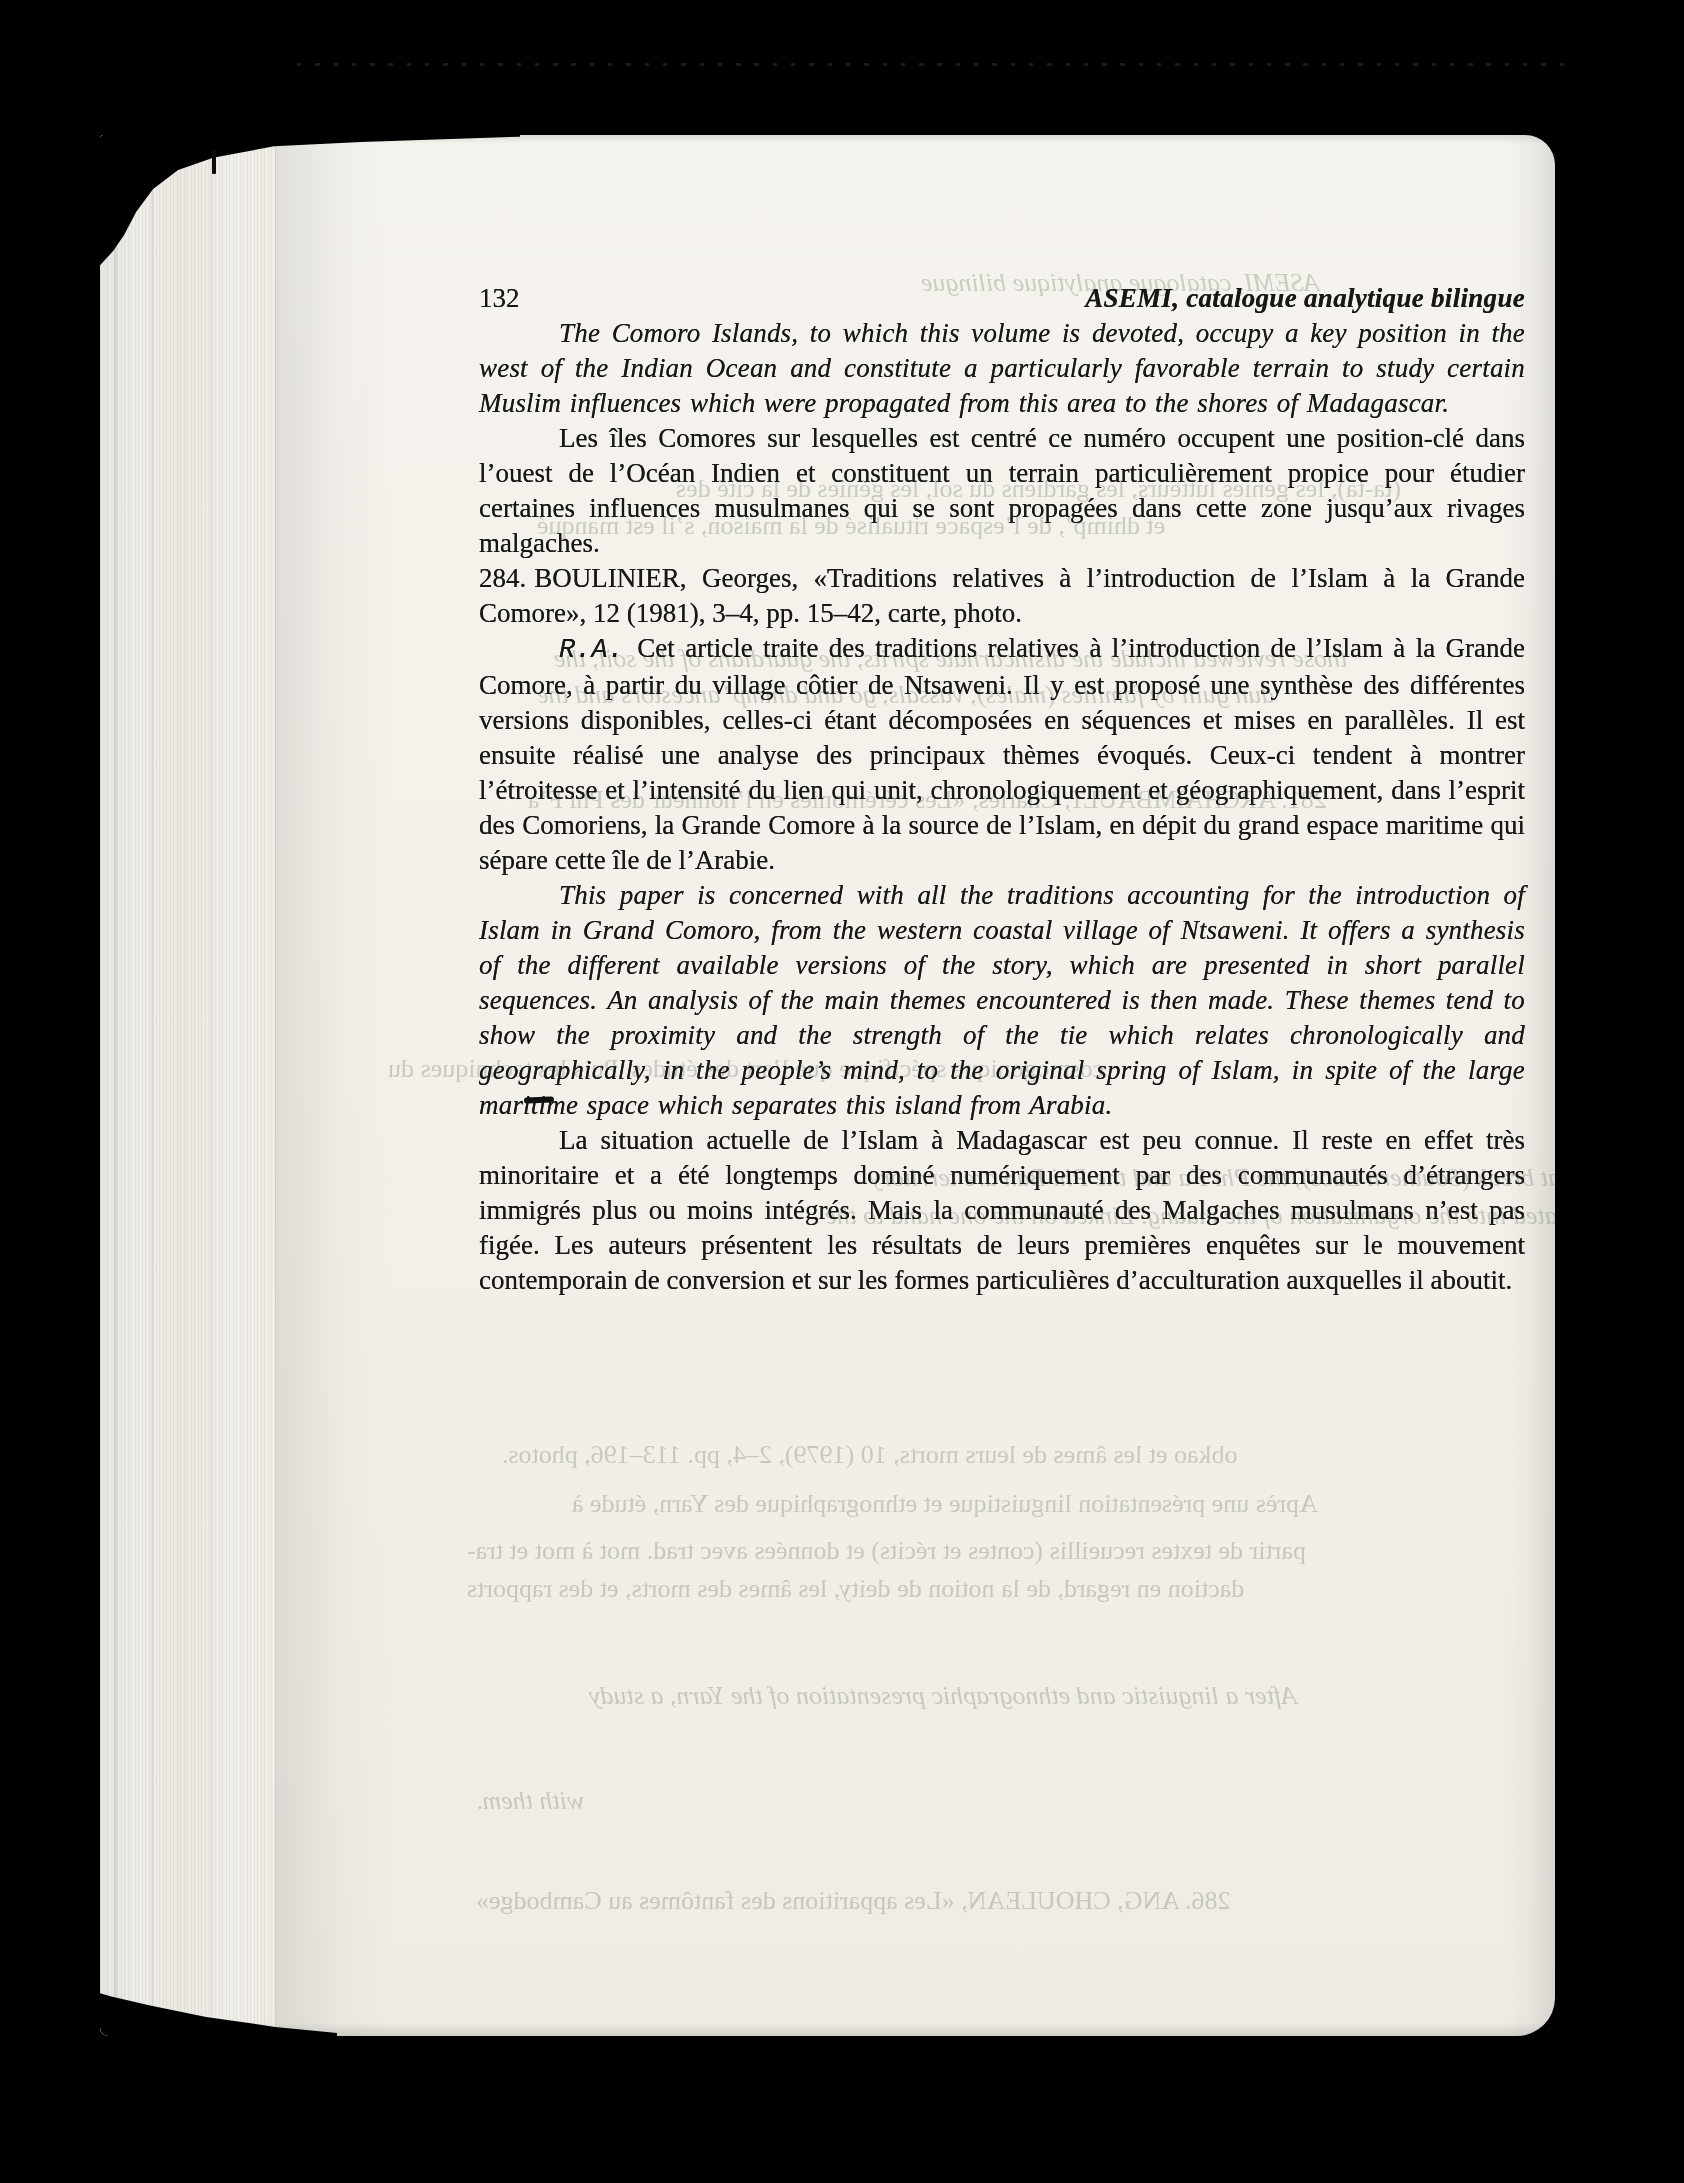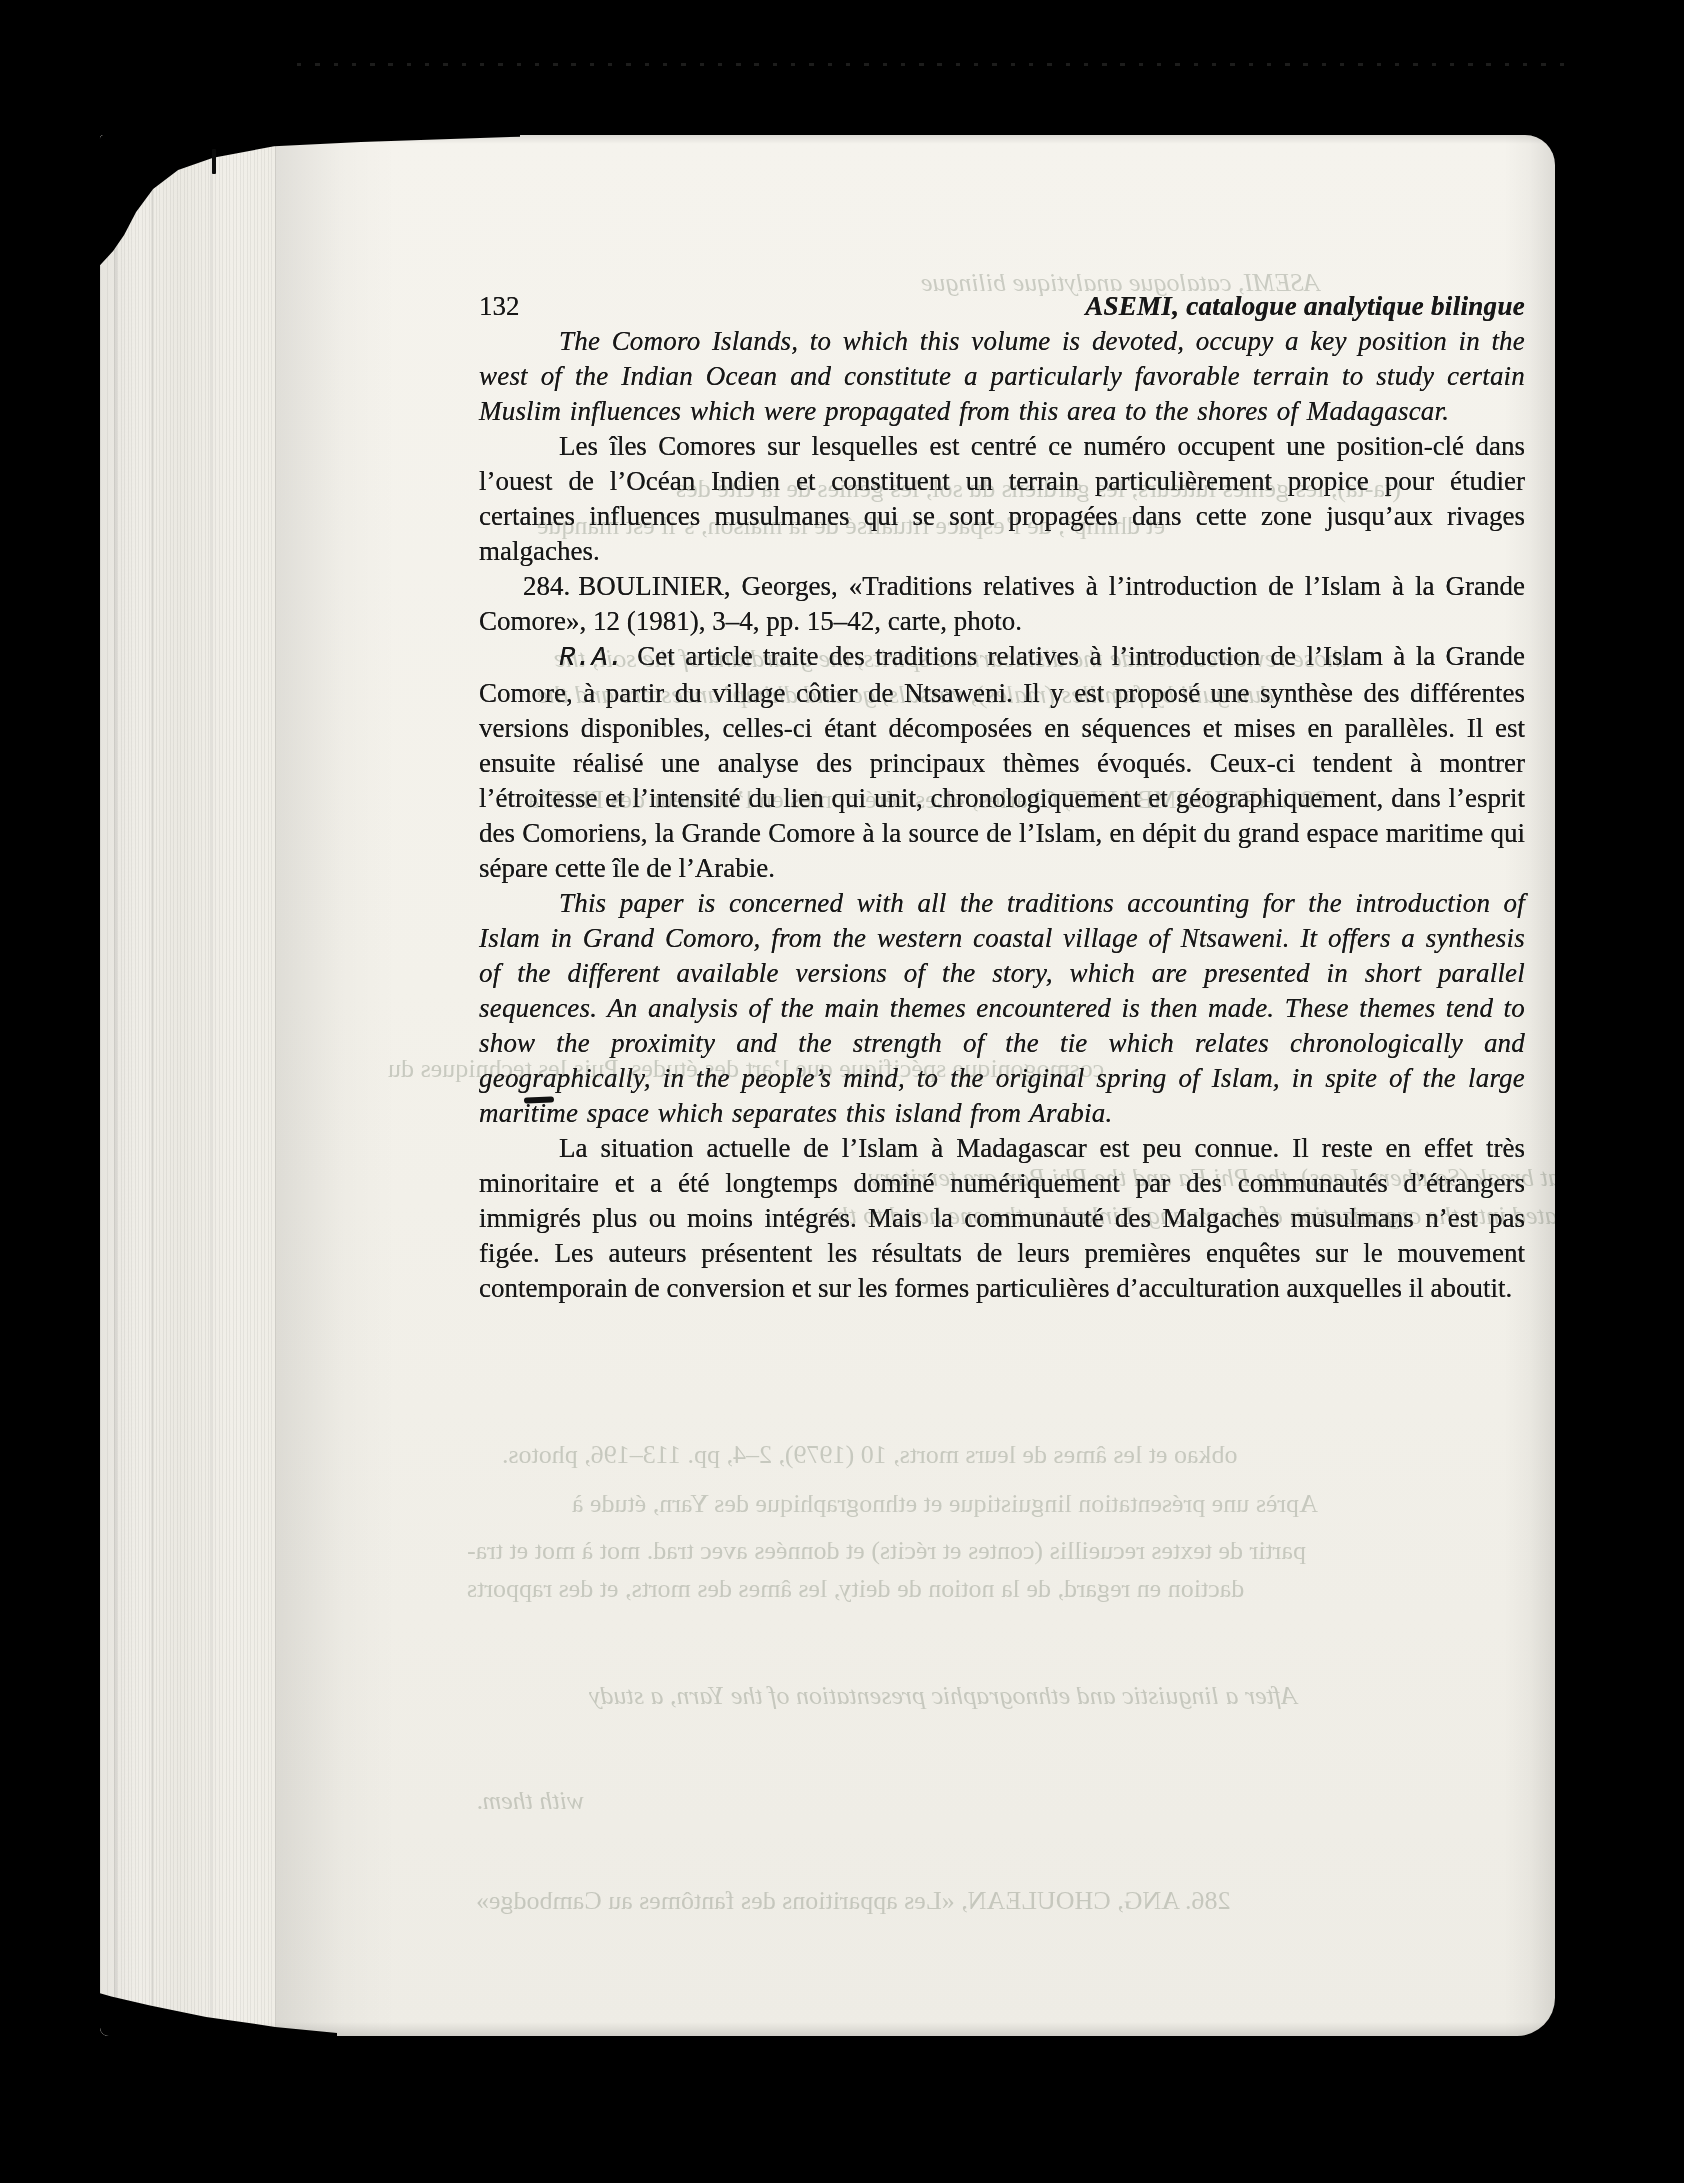--- a/index.html
+++ b/index.html
@@ -107,32 +107,32 @@
   .g9  { left: 402px;  top: 1303px; }
   .g10 { left: 472px;  top: 1352px; }
   .g11 { left: 367px;  top: 1399px; }
   .g12 { left: 367px;  top: 1437px; }
   .g13 { left: 489px;  top: 1544px; }
   .g14 { left: 376px;  top: 1649px; }
   .g15 { left: 376px;  top: 1749px; }
 
   
   .content {
-    position: absolute; left: 379px; top: 154px; width: 1046px; z-index: 3;
+    position: absolute; left: 379px; top: 146px; width: 1046px; z-index: 3;
     color: #171717; font-size: 27px; line-height: 35px;
     text-shadow: 0 0 0.4px rgba(23,23,23,0.85);
   }
   .header-row { display: flex; justify-content: space-between; align-items: baseline; }
   .running-title { font-style: italic; font-weight: bold; letter-spacing: 0.3px; }
 
   .content p { margin: 0; text-align: justify; }
   .indent { text-indent: 80px; }
   .english { font-style: italic; letter-spacing: 0.2px; word-spacing: 1.7px; }
   .cite { text-align: justify; }
-  .num { margin-right: 0.30em; margin-left: 44px; }
+  .num { margin-right: 0.30em; }
   .ra-label { font-style: italic; margin-right: 0.50em; font-family: Liberation Mono, monospace; }
 
   .m-intro-fr { margin-top: 32px; }
   .m-intro-en { margin-top: 47px; }
   .m-cite-284 { margin-top: 42px; }
   .m-ra       { margin-top: 37px; }
   .m-en-284   { margin-top: 14px; }
   .m-cite-285 { margin-top: 37px; }
   .m-fr-285   { margin-top: 33px; }
   .m-en-285   { margin-top: 30px; }

